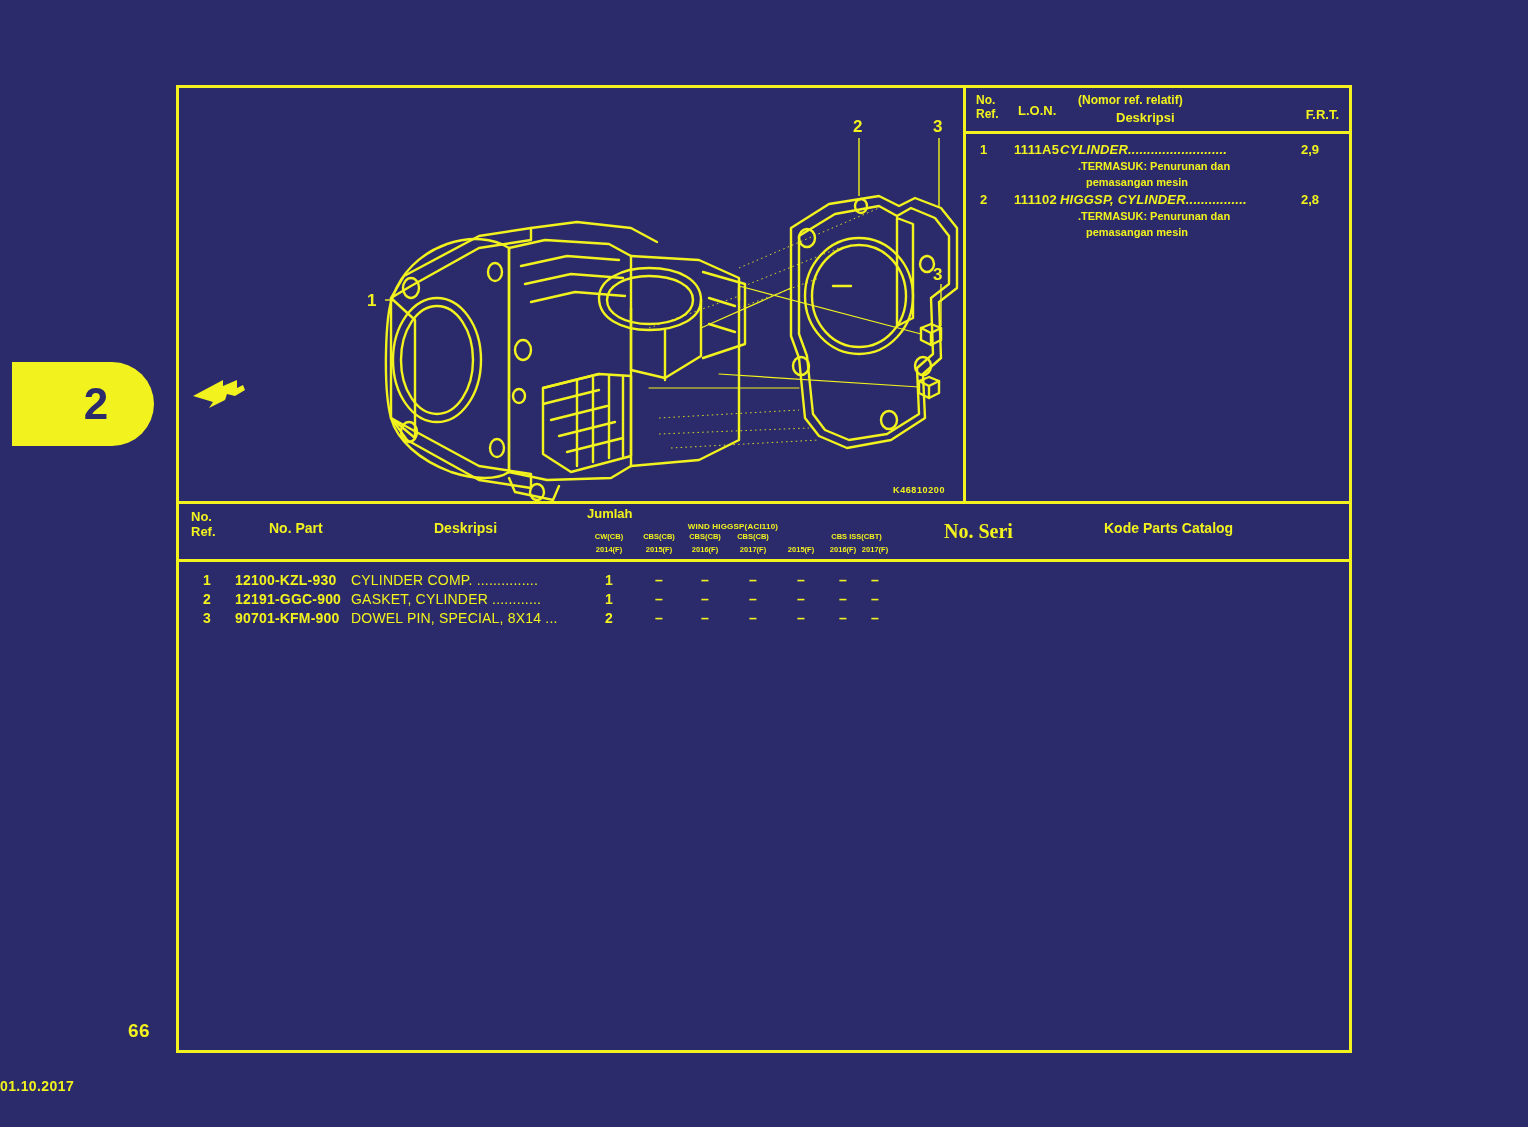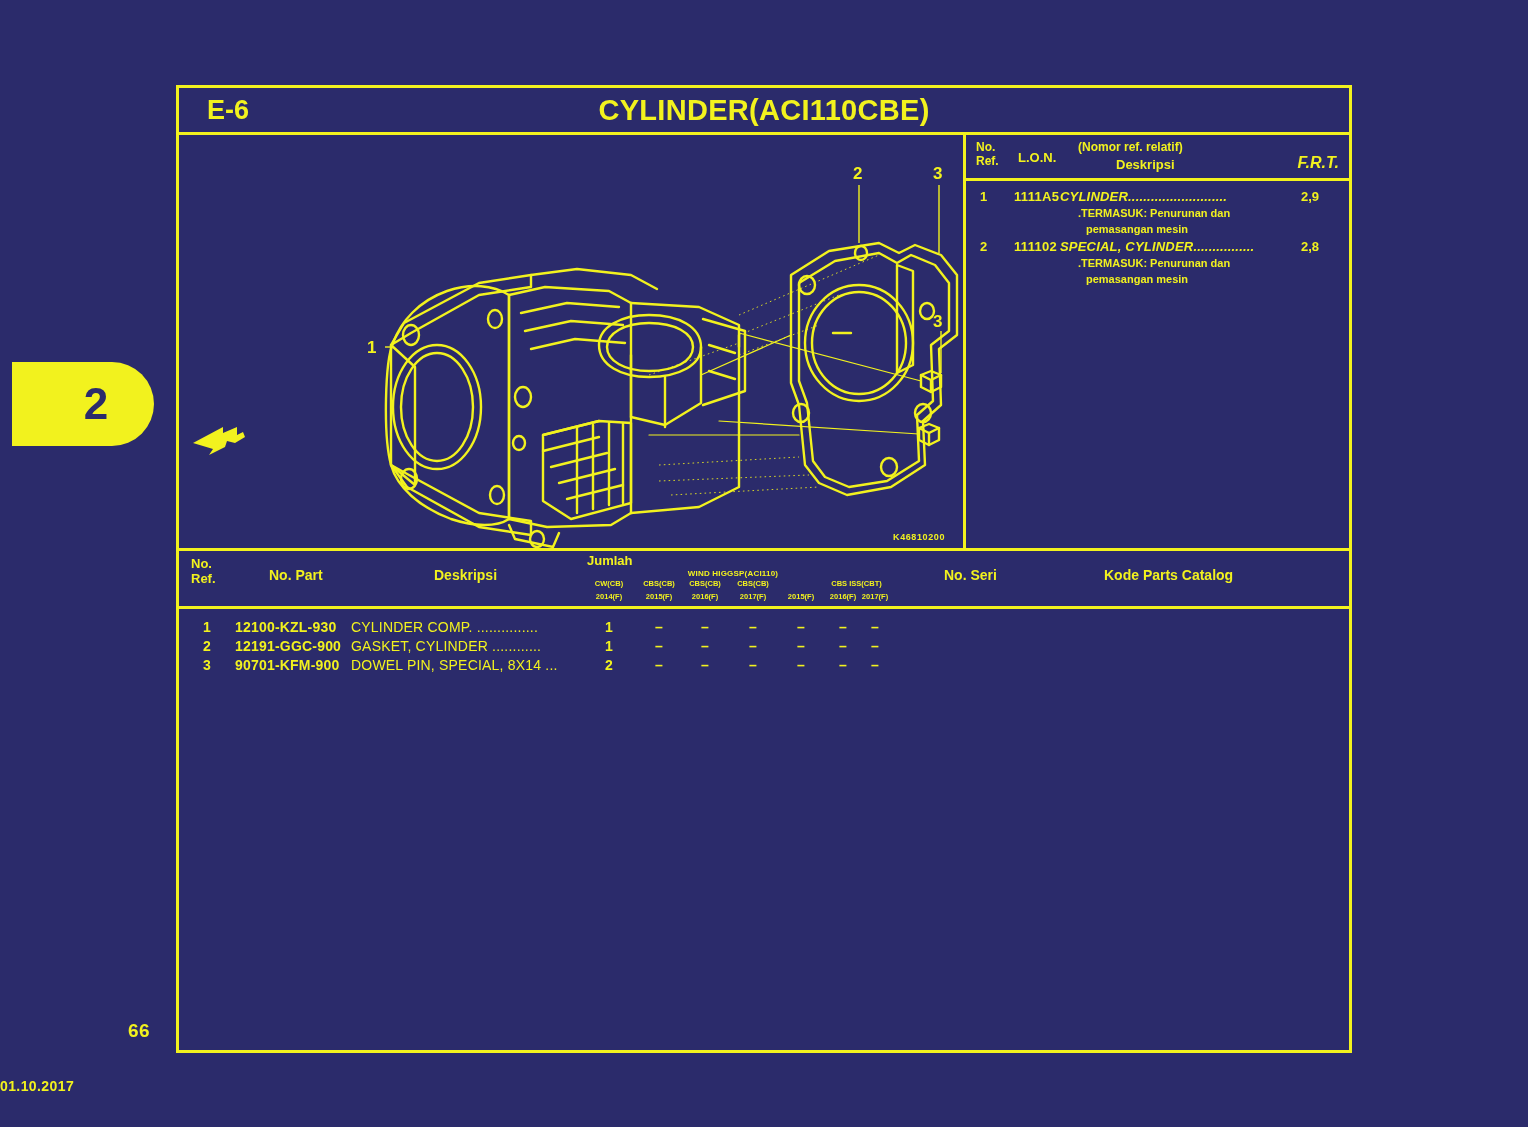--- a/index.html
+++ b/index.html
@@ -122,21 +122,21 @@
     position: relative;
     height: 46px;
     border-bottom: 3px solid #f2f21e;
     box-sizing: border-box;
     font-weight: bold;
   }
   #lon-head .h-ref   { position:absolute; left: 10px;  top: 6px;  font-size: 12px; line-height: 1.15; }
   #lon-head .h-lon   { position:absolute; left: 52px;  top: 15px; font-size: 13px; }
   #lon-head .h-rel   { position:absolute; left: 112px; top: 5px;  font-size: 12px; }
   #lon-head .h-desc  { position:absolute; left: 150px; top: 22px; font-size: 13px; }
-  #lon-head .h-frt   { position:absolute; right: 10px; top: 19px; font-size: 16px; font-style: italic; }
+  #lon-head .h-frt   { position:absolute; right: 10px; top: 19px; font-size: 13px; }
 
   #lon-body { position: relative; padding-top: 8px; }
   .lon-row { position: relative; height: 18px; }
   .lon-row .r-ref  { position:absolute; left: 14px;  font-size: 13px; font-weight: bold; }
   .lon-row .r-lon  { position:absolute; left: 48px;  font-size: 13px; font-weight: bold; letter-spacing: .3px; }
   .lon-row .r-desc { position:absolute; left: 94px; font-size: 13px; font-weight: bold; letter-spacing: .2px; font-style: italic; }
   .lon-row .r-frt  { position:absolute; right: 30px; font-size: 13px; font-weight: bold; }
   .lon-note {
     position: relative;
     height: 16px;
@@ -150,21 +150,21 @@
   #lower-head {
     position: relative;
     height: 58px;
     border-bottom: 3px solid #f2f21e;
     box-sizing: border-box;
     font-weight: bold;
   }
   #lower-head .c-ref  { position:absolute; left: 12px;  top: 6px;  font-size: 13px; line-height: 1.15; }
   #lower-head .c-part { position:absolute; left: 90px;  top: 16px; font-size: 14px; }
   #lower-head .c-desc { position:absolute; left: 255px; top: 16px; font-size: 14px; }
-  #lower-head .c-seri { position:absolute; left: 765px; top: 16px; font-size: 14px; }
+  #lower-head .c-seri { position:absolute; left: 765px; top: 16px; font-size: 20px; font-family: Liberation Serif, serif; }
   #lower-head .c-kode { position:absolute; left: 925px; top: 16px; font-size: 14px; }
 
   #jumlah-group {
     position: absolute;
     left: 408px;
     top: 2px;
     width: 292px;
   }
   #jumlah-title { text-align: left; font-size: 13px; font-weight: bold; }
   #jumlah-sub   { text-align: center; font-size: 8px; font-weight: bold; letter-spacing: .2px; margin-top: 1px; }
@@ -215,24 +215,20 @@
 <body>
 
 <div id="section-tab">
   <span class="num">2</span>
 </div>
 
 <div id="page-number">66</div>
 
 <div id="sheet">
 
-  <div id="title-bar">
-    <div id="section-code">E-6</div>
-    <div id="sheet-title">CYLINDER(ACI110CBE)</div>
-  </div>
 
   <div id="upper">
 
     <div id="illustration">
       <svg width="787" height="413" viewBox="0 0 787 413" aria-hidden="true">
         <g fill="none" stroke="#f2f21e" stroke-width="2.4" stroke-linejoin="round" stroke-linecap="round">
 
           <path d="M212 210 L225 188 L300 148 L352 140 L352 152 L300 160 L232 198 Z"></path>
           <path d="M212 210 L212 330 L236 350 L236 232 Z"></path>
           <path d="M212 330 L228 352 L300 392 L352 400 L352 386 L300 378 L230 340 Z"></path>
@@ -377,21 +373,21 @@
         <div class="lon-note">
           <span class="n1">.TERMASUK:  Penurunan dan</span>
         </div>
         <div class="lon-note">
           <span class="n2">pemasangan mesin</span>
         </div>
 
         <div class="lon-row">
           <span class="r-ref">2</span>
           <span class="r-lon">111102</span>
-          <span class="r-desc"><span>SPECIAL, CYLINDER</span><span>................</span></span>
+          <span class="r-desc"><span>HIGGSP, CYLINDER</span><span>................</span></span>
           <span class="r-frt">2,8</span>
         </div>
         <div class="lon-note">
           <span class="n1">.TERMASUK:  Penurunan dan</span>
         </div>
         <div class="lon-note">
           <span class="n2">pemasangan mesin</span>
         </div>
 
       </div>

